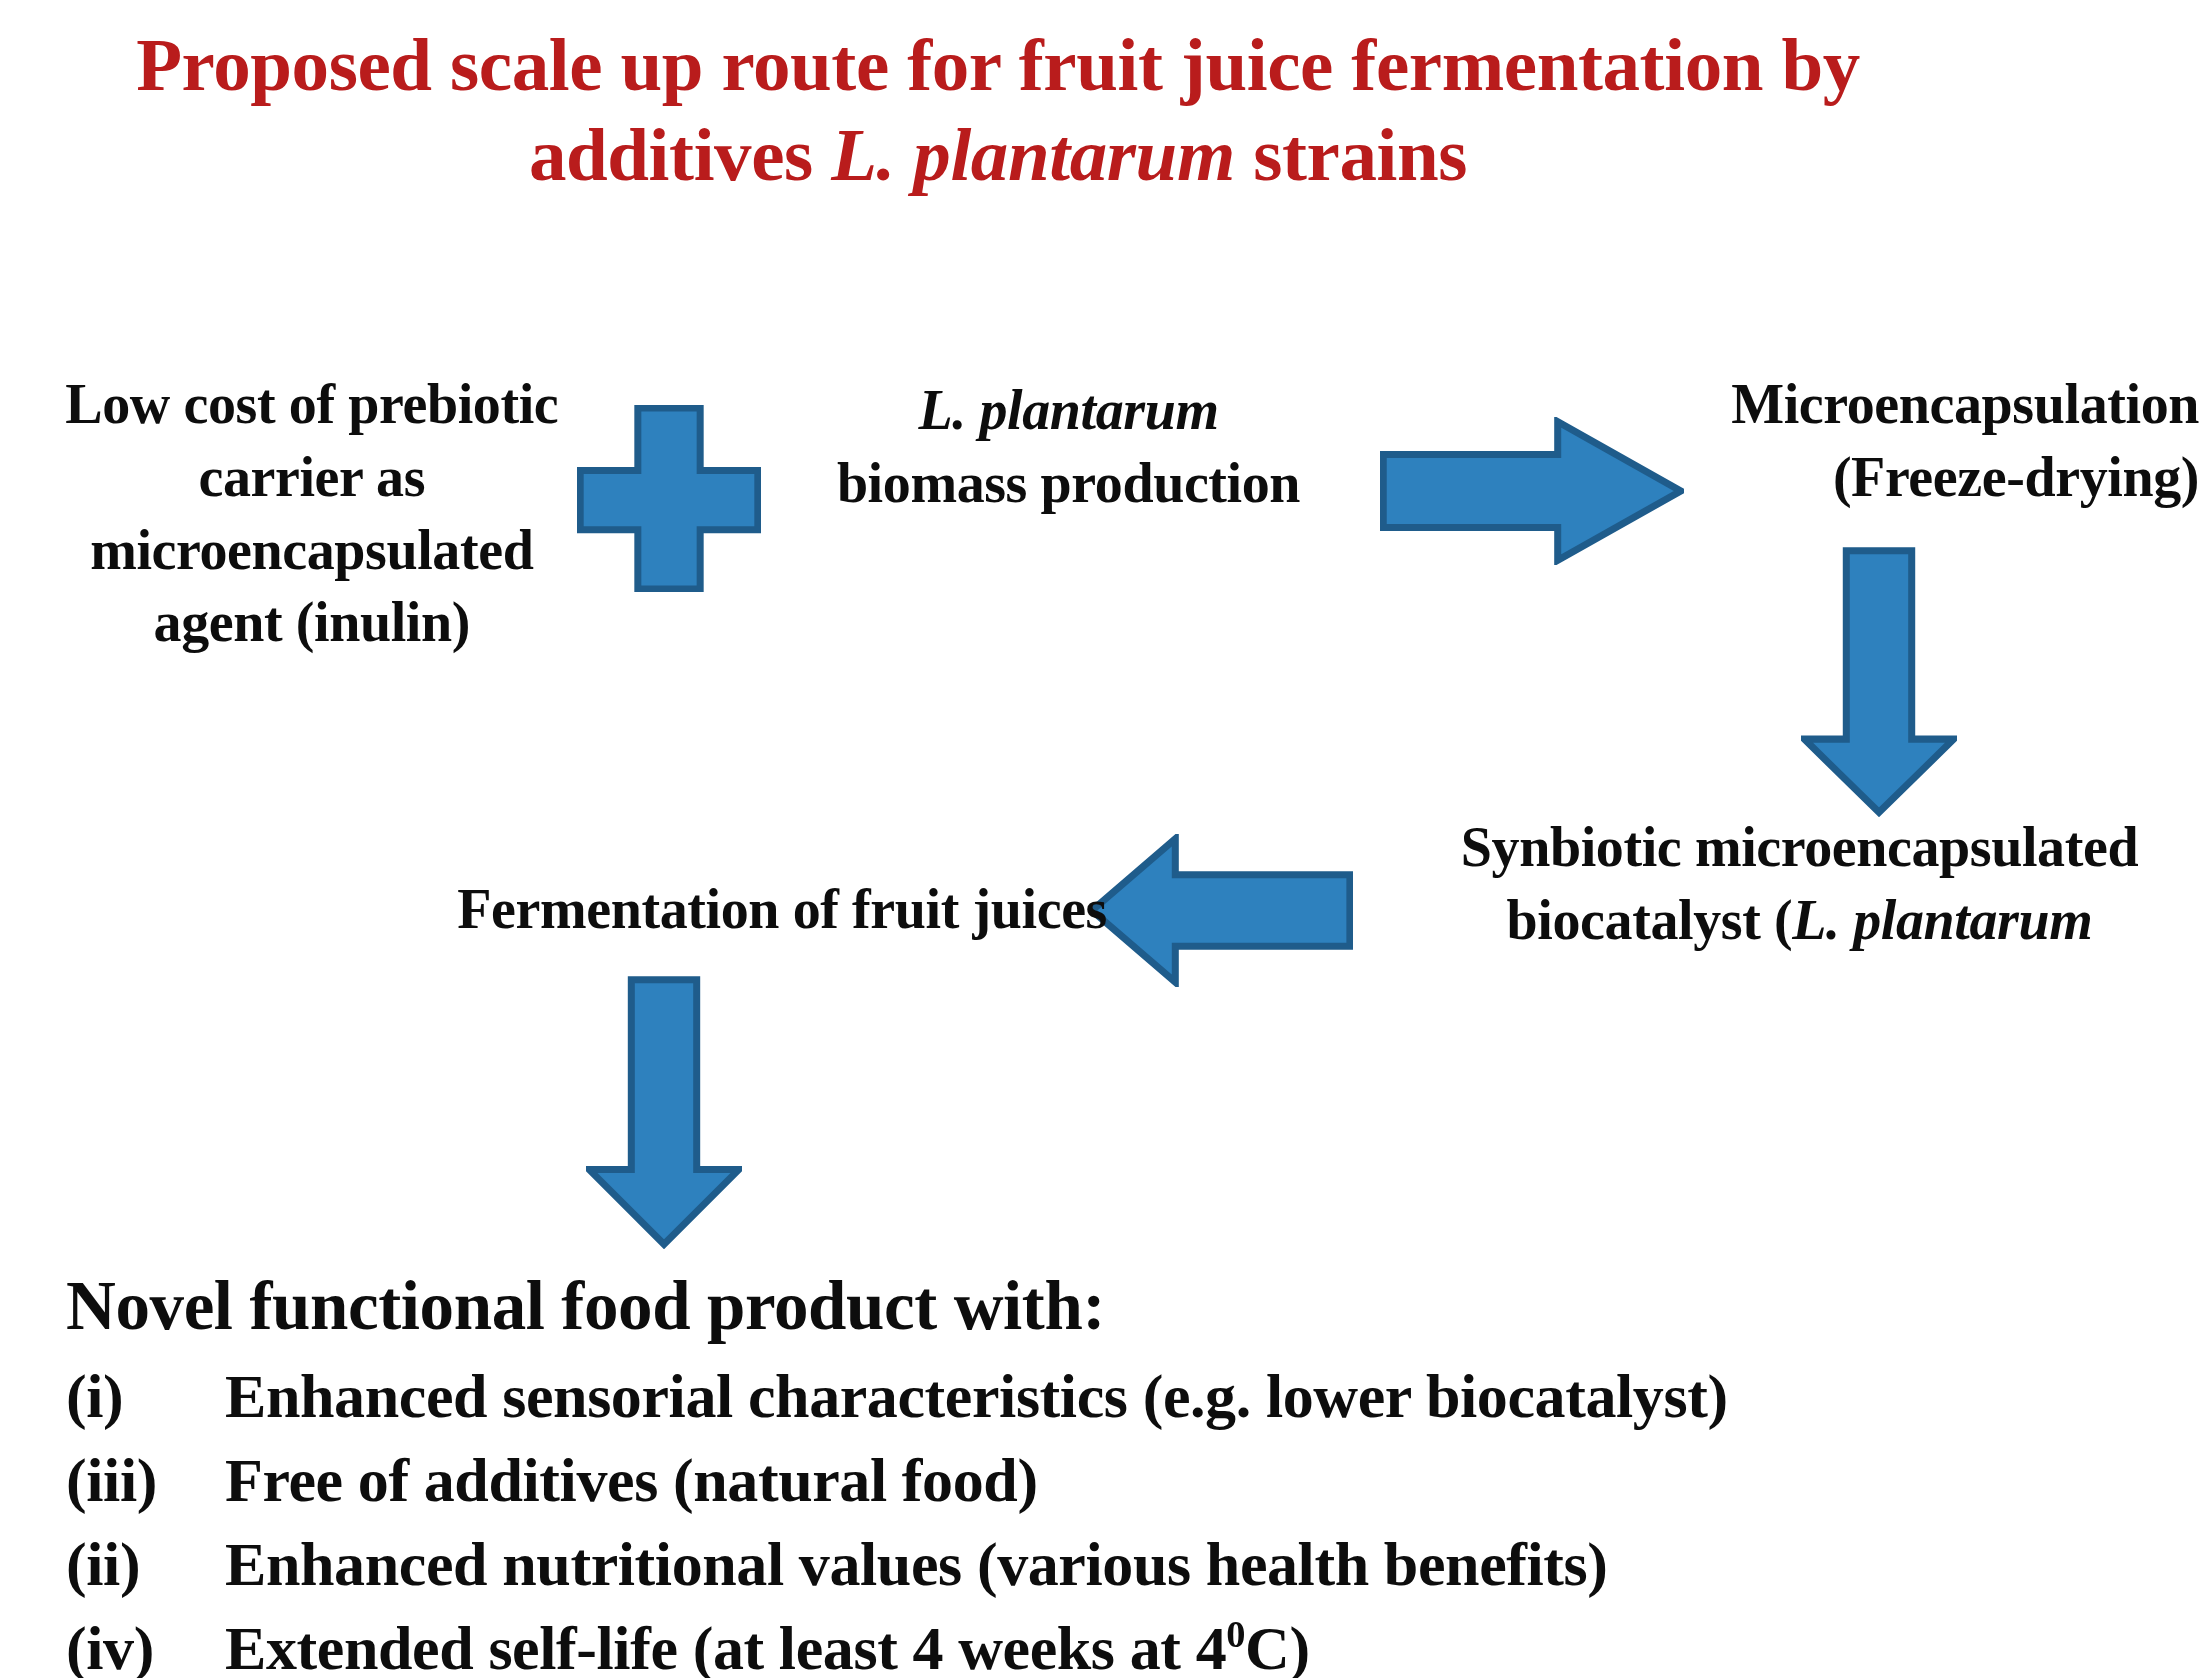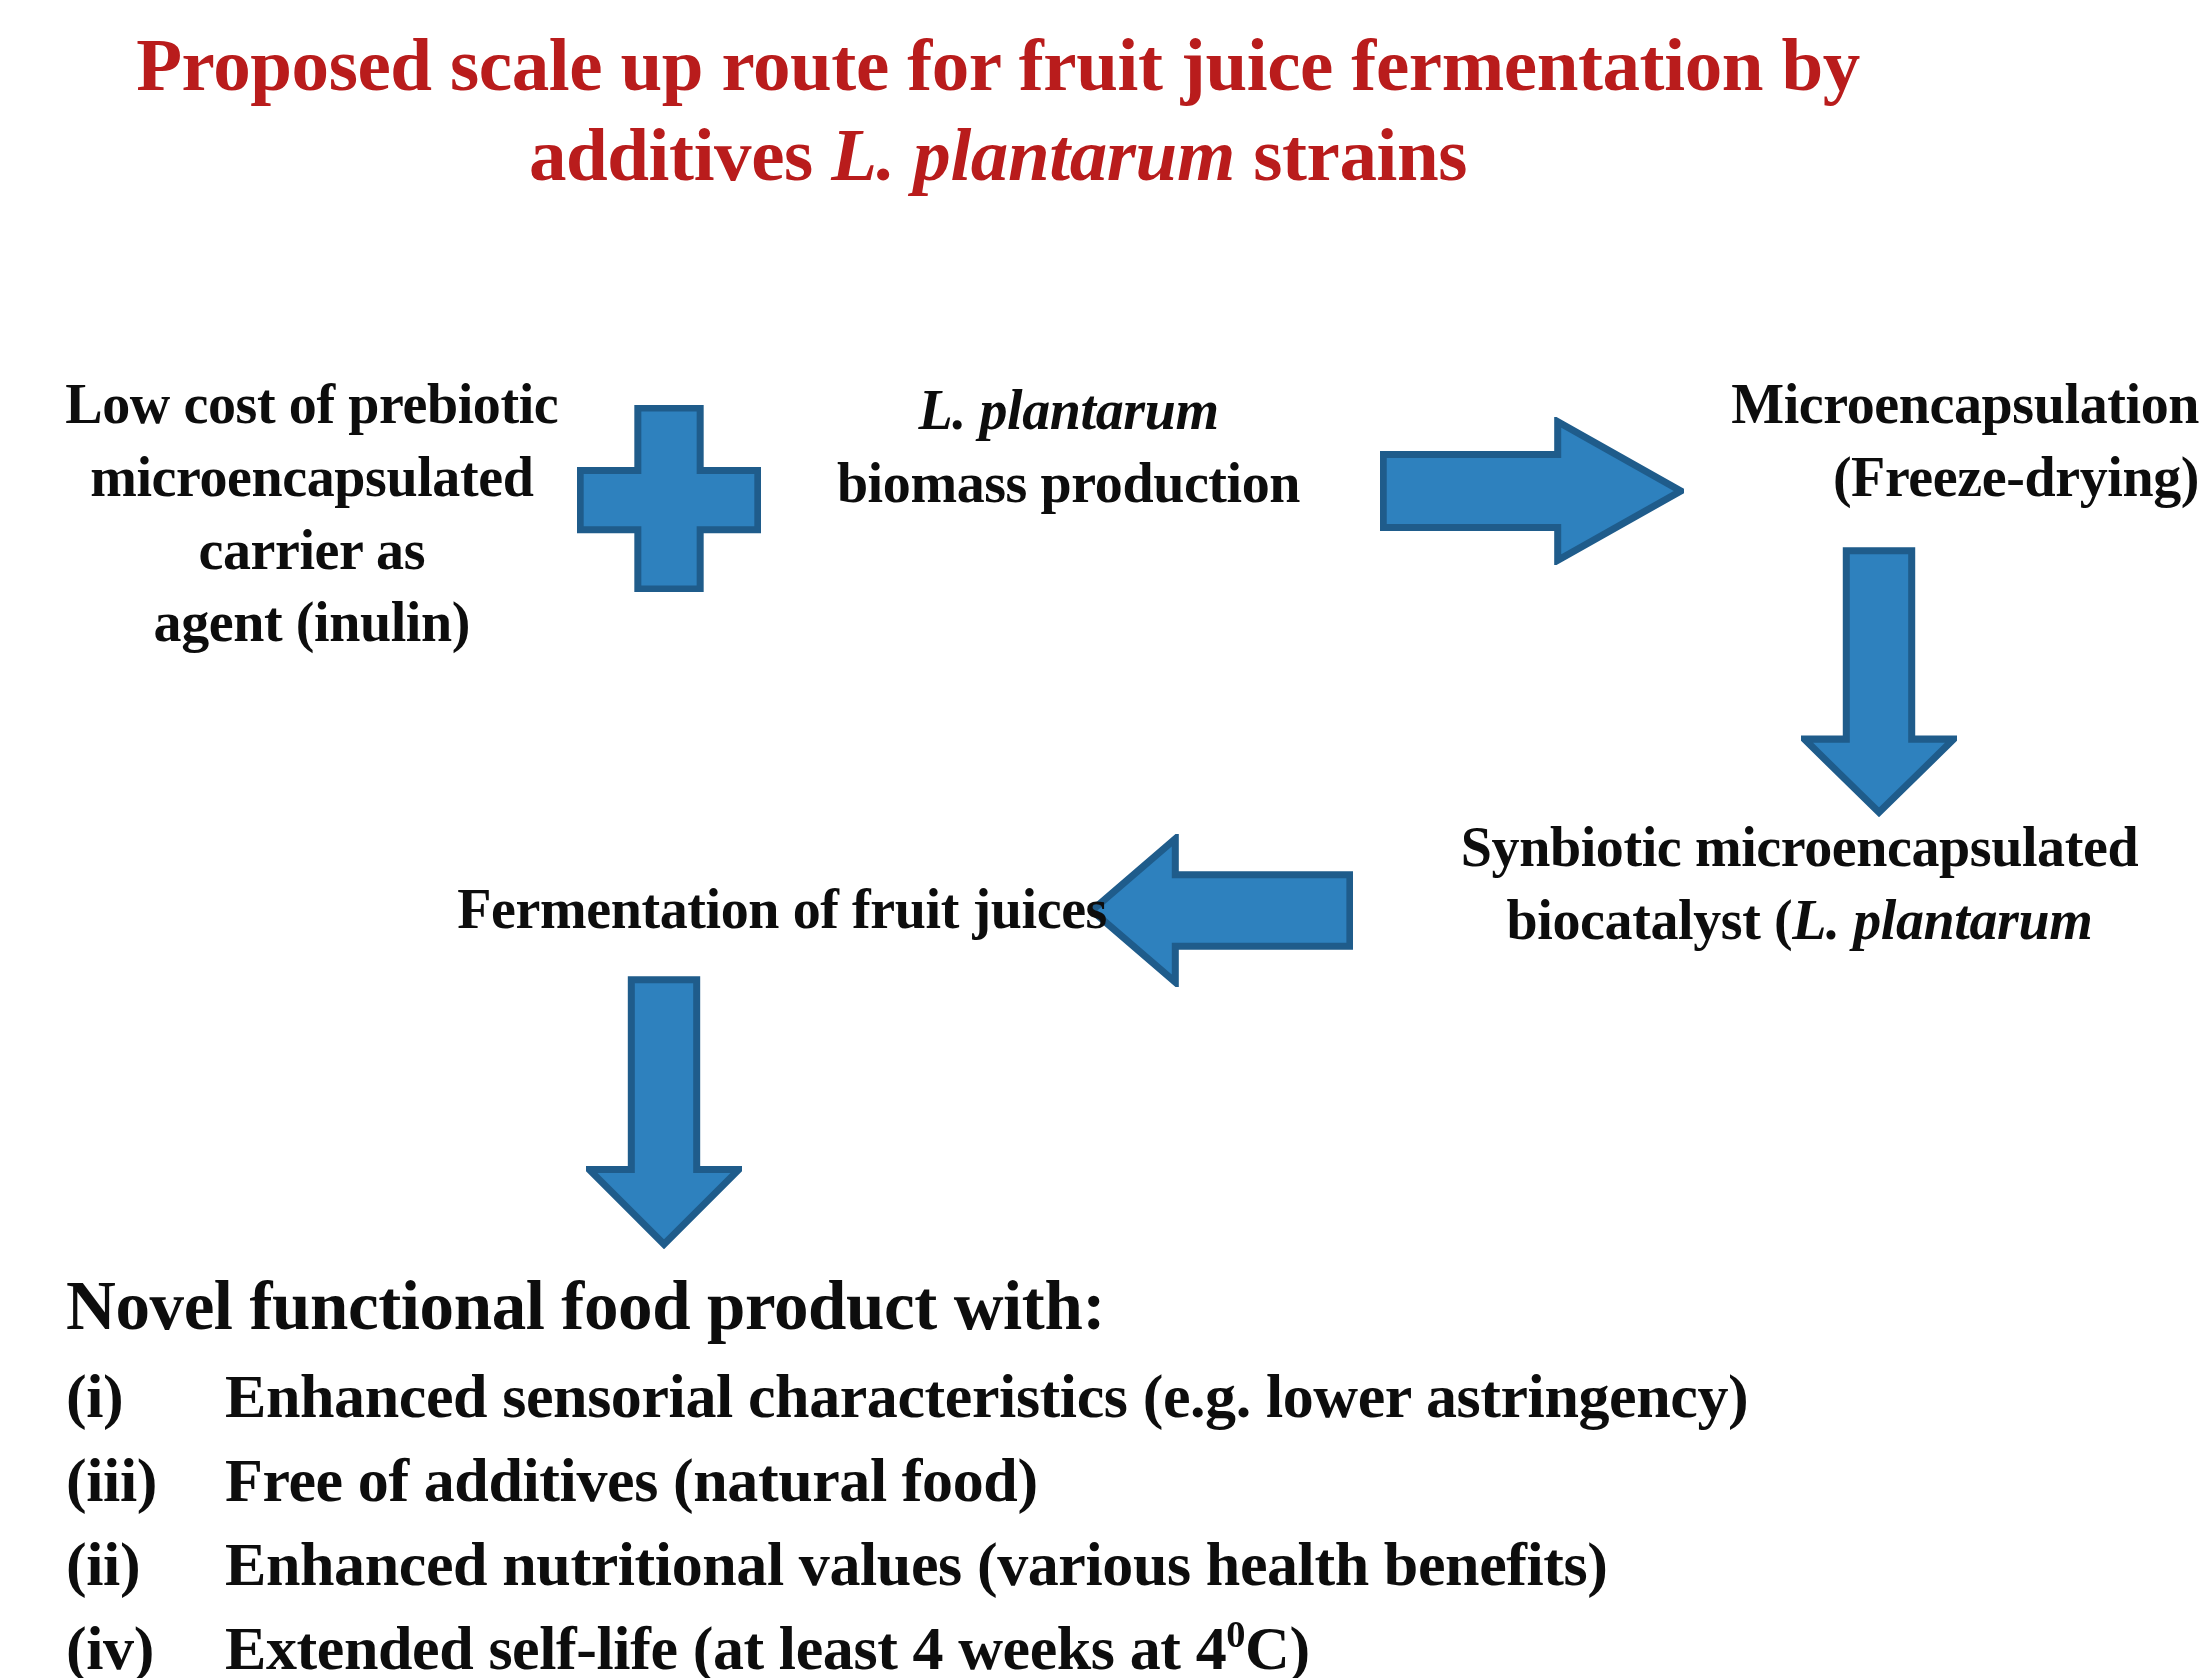--- a/index.html
+++ b/index.html
@@ -128,22 +128,22 @@
 
 <div id="canvas">
 
   <div class="txt" id="title">
     <span class="l1">Proposed scale up route for fruit juice fermentation by</span>
     <span class="l2"><span>additives </span><span class="ital">L. plantarum</span><span> strains</span></span>
   </div>
 
   <div class="node" id="node-prebiotic">
     <span class="line">Low cost of prebiotic</span>
+    <span class="line">carrier as</span>
     <span class="line">microencapsulated</span>
-    <span class="line">carrier as</span>
     <span class="line">agent (inulin)</span>
   </div>
 
   <svg class="shape" id="plus-shape" viewBox="0 0 236 240">
     <polygon points="78,4 158,4 158,84 232,84 232,160 158,160 158,236 78,236 78,160 4,160 4,84 78,84" fill="#2E81BE" stroke="#1F5C8B" stroke-width="9" stroke-linejoin="miter"></polygon>
   </svg>
 
   <div class="node" id="node-biomass">
     <span class="line ital">L. plantarum</span>
     <span class="line">biomass production</span>
@@ -177,21 +177,21 @@
 
   <svg class="shape" id="arrow-down-2" viewBox="0 0 200 352">
     <polygon points="58,6 142,6 142,250 196,250 100,346 4,250 58,250" fill="#2E81BE" stroke="#1F5C8B" stroke-width="9" stroke-linejoin="miter"></polygon>
   </svg>
 
   <div id="list-block">
     <div id="list-heading">Novel functional food product with:</div>
 
     <div class="list-row">
       <span class="list-marker">(i)</span>
-      <span class="list-text">Enhanced sensorial characteristics (e.g. lower astringency)</span>
+      <span class="list-text">Enhanced sensorial characteristics (e.g. lower biocatalyst)</span>
     </div>
 
     <div class="list-row">
       <span class="list-marker">(iii)</span>
       <span class="list-text">Free of additives (natural food)</span>
     </div>
 
     <div class="list-row">
       <span class="list-marker">(ii)</span>
       <span class="list-text">Enhanced nutritional values (various health benefits)</span>

